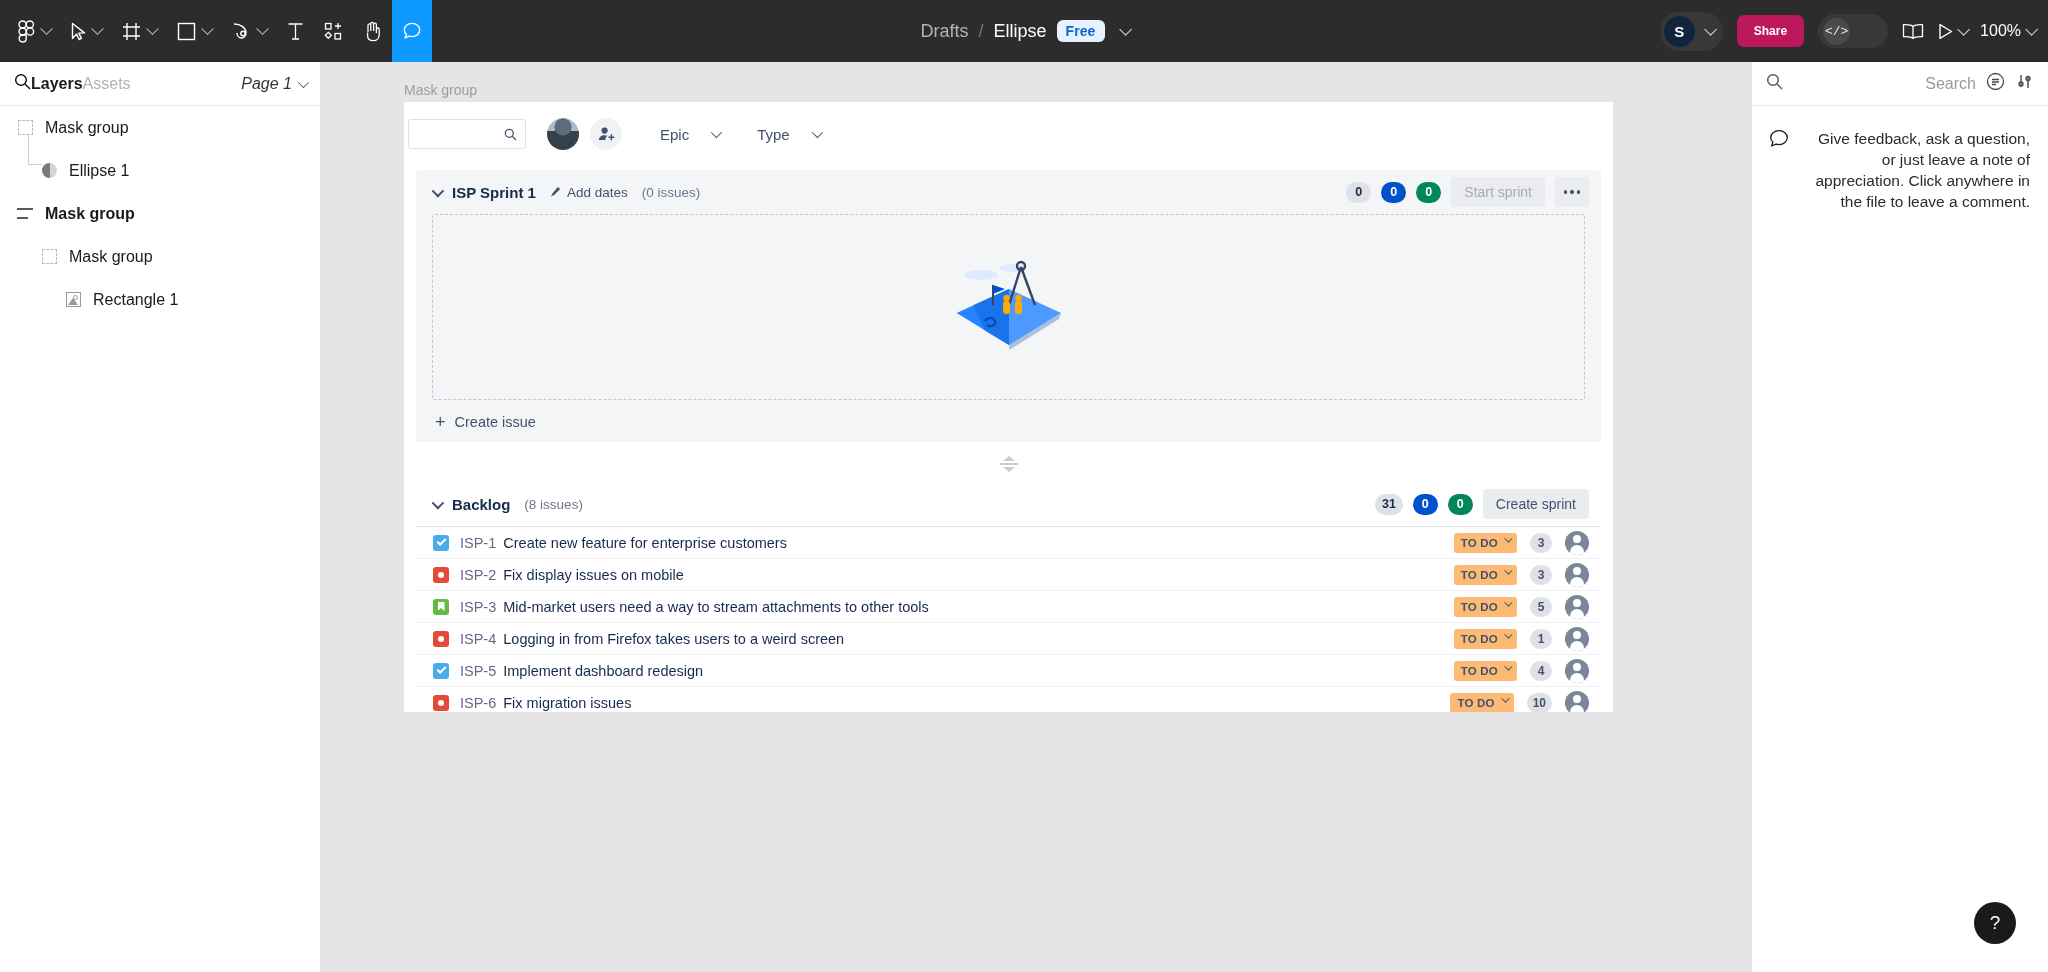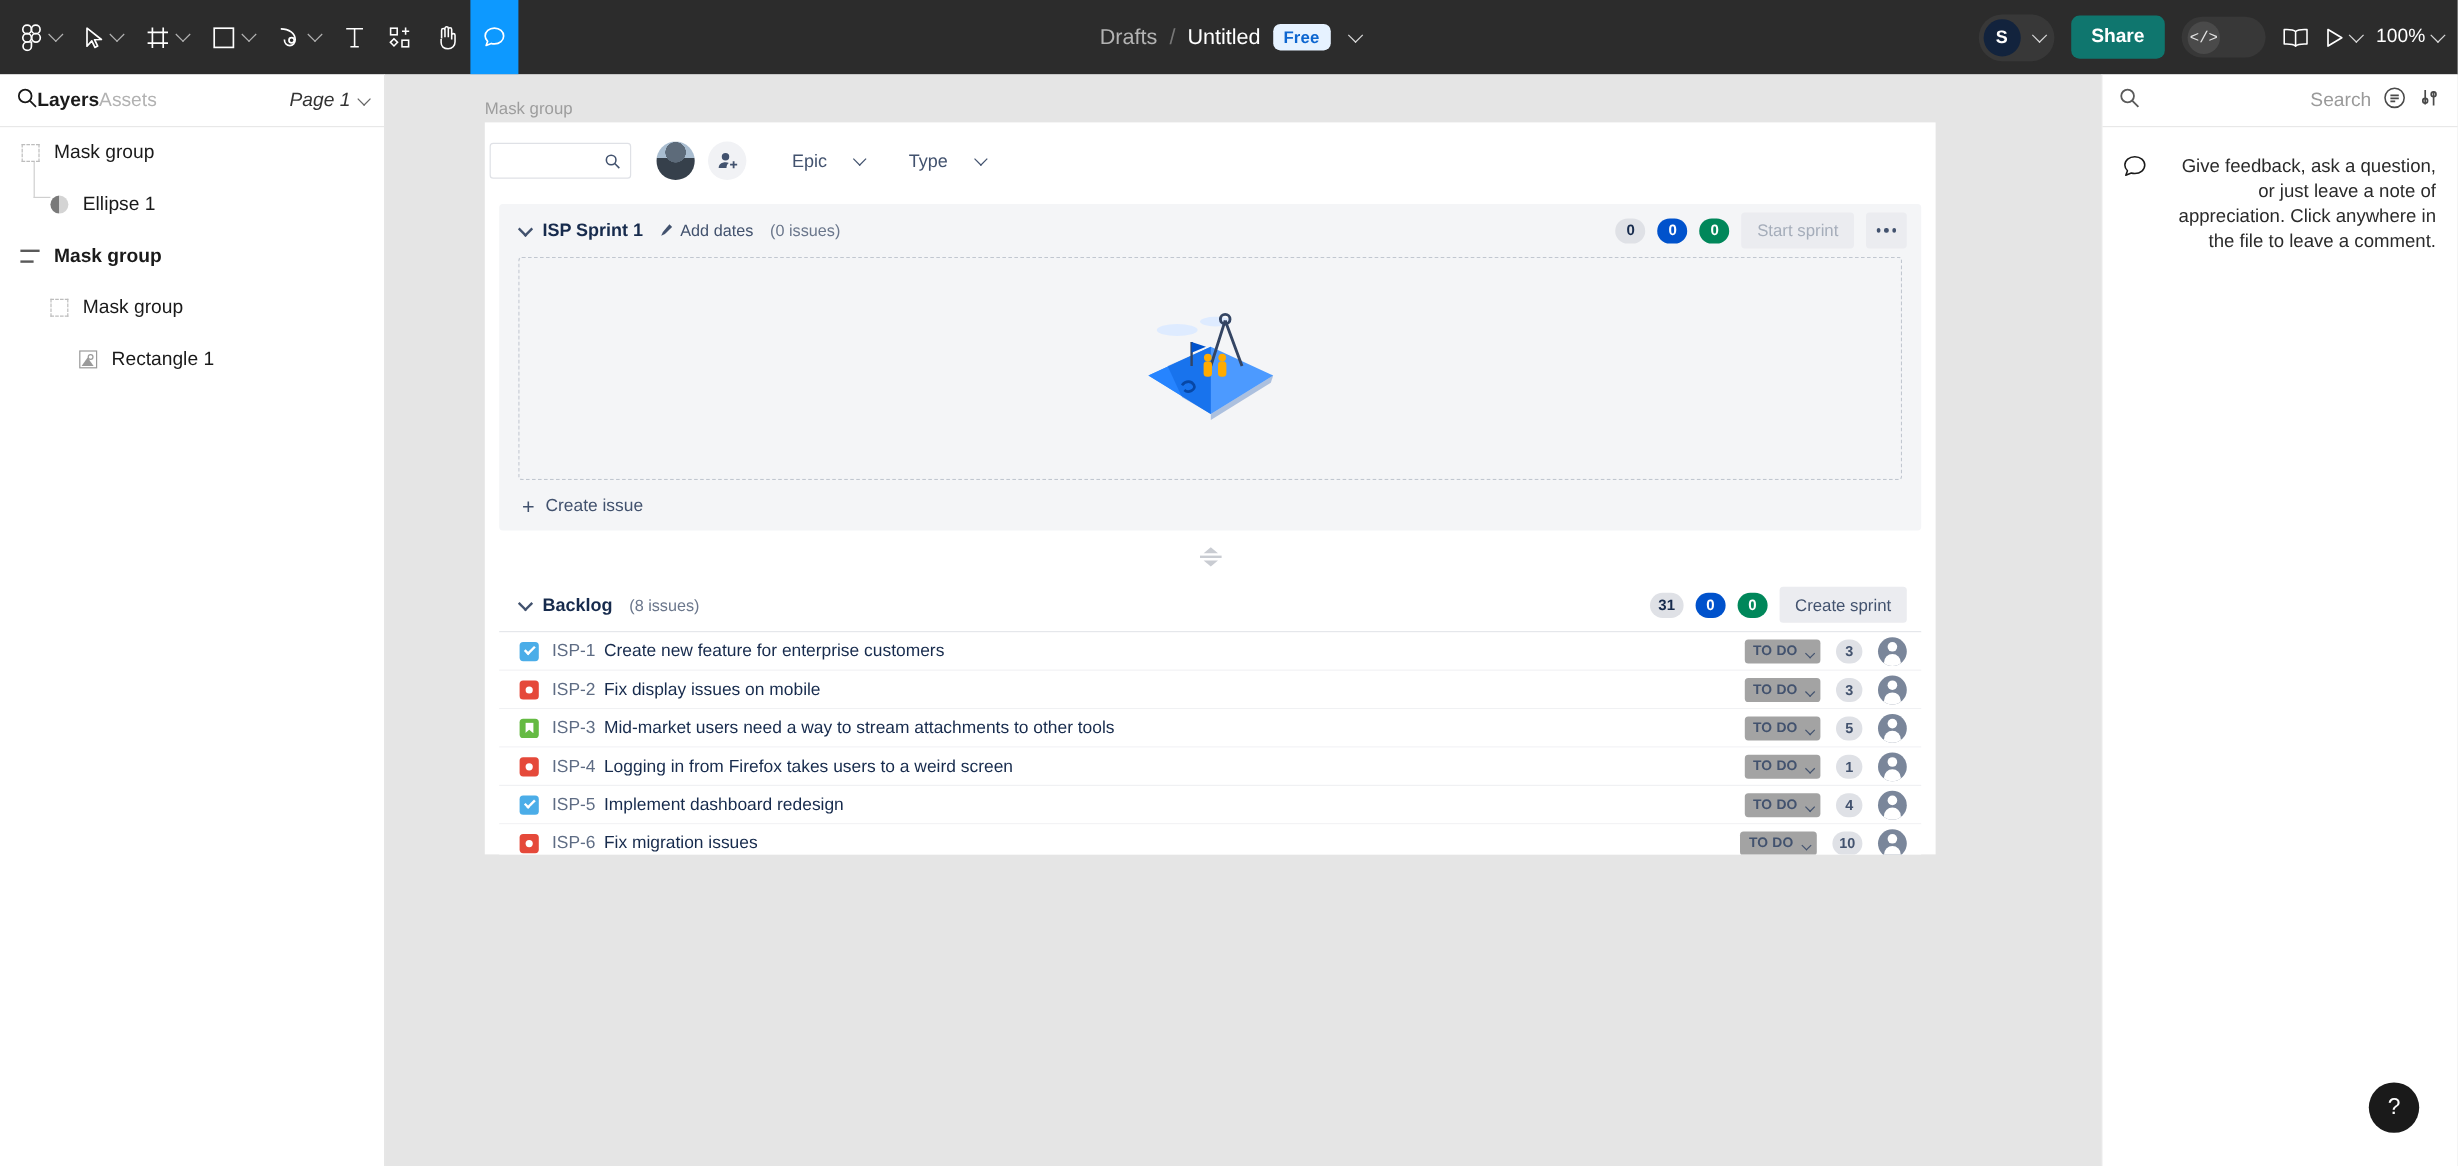--- a/index.html
+++ b/index.html
@@ -52,21 +52,21 @@
   .avatar-pill {
     display: flex; align-items: center; gap: 5px; background: #383838;
     border-radius: 20px; padding: 4px 10px 4px 4px; cursor: pointer;
   }
   .avatar-circle {
     width: 31px; height: 31px; border-radius: 50%; background: #12233d;
     color: #fff; font-size: 15px; font-weight: 700;
     display: flex; align-items: center; justify-content: center;
   }
   .share-btn {
-    background: #0f766e; color: #fff; font-size: 16px; font-weight: 600;
+    background: #be185d; color: #fff; font-size: 12px; font-weight: 600;
     border-radius: 7px; padding: 9px 17px; cursor: pointer; border: none;
     font-family: inherit;
   }
   .code-pill {
     background: #383838; border-radius: 20px; height: 34px; width: 70px;
     display: flex; align-items: center; padding-left: 5px; cursor: pointer;
   }
   .code-circle {
     width: 27px; height: 27px; border-radius: 50%; background: #4a4a4a;
     display:flex; align-items:center; justify-content:center;
@@ -250,22 +250,22 @@
   .it-story{ background: #65ba43; }
   .tick { width: 9px; height: 5px; border-left: 2px solid #fff; border-bottom: 2px solid #fff;
           transform: rotate(-45deg) translate(1px,-1px); }
   .bugdot { width: 6px; height: 6px; border-radius: 50%; background:#fff; }
   .storymark { width: 7px; height: 9px; background:#fff;
                clip-path: polygon(0 0,100% 0,100% 100%,50% 68%,0 100%); }
   .it-key { font-size: 14.5px; color: #5e6c84; margin-right: 7px; white-space: nowrap;}
   .it-sum { font-size: 14.5px; color: #172b4d; white-space: nowrap; }
   .row-right { position: absolute; right: 12px; display:flex; align-items:center; gap: 13px; }
   .status-chip {
-    background: #a3a3a3; color: #42526e; font-size: 11.5px; font-weight: 700;
-    border-radius: 3px; padding: 4px 7px; display:flex; align-items:flex-end; gap: 6px;
+    background: #fdba74; color: #42526e; font-size: 11.5px; font-weight: 700;
+    border-radius: 3px; padding: 4px 7px; display:flex; align-items:flex-start; gap: 6px;
     letter-spacing: .2px; cursor: pointer;
   }
   .caret-chip {
     width: 6px; height: 6px; display:inline-block;
     border-right: 1.6px solid #42526e; border-bottom: 1.6px solid #42526e;
     transform: rotate(45deg) translateY(-2px);
   }
   .pts {
     min-width: 22px; height: 20px; border-radius: 10px; background:#dfe1e6; color:#42526e;
     font-size: 12px; font-weight: 600; display:flex; align-items:center; justify-content:center;
@@ -375,21 +375,21 @@
         <svg width="20" height="20" viewBox="0 0 20 20" fill="none" stroke="#fff" stroke-width="1.4" stroke-linejoin="round">
           <path d="M10 2.4c4.4 0 7.7 2.9 7.7 6.6s-3.3 6.6-7.7 6.6c-.9 0-1.8-.1-2.6-.4l-4.3 1.7 1.3-3.5c-1.3-1.2-2.1-2.8-2.1-4.4C2.3 5.3 5.6 2.4 10 2.4z"></path>
           </svg>
         </span>
     </div>
   </div>
 
   <div class="tb-center">
     <span class="crumb-draft">Drafts</span>
     <span class="crumb-sep">/</span>
-    <span class="crumb-title">Untitled</span>
+    <span class="crumb-title">Ellipse</span>
     <span class="badge-free">Free</span>
     <span class="caret-white"></span>
   </div>
 
   <div class="tb-right">
     <div class="avatar-pill">
       <span class="avatar-circle">S</span>
       <span class="caret-white"></span>
     </div>
     <button class="share-btn">Share</button>

